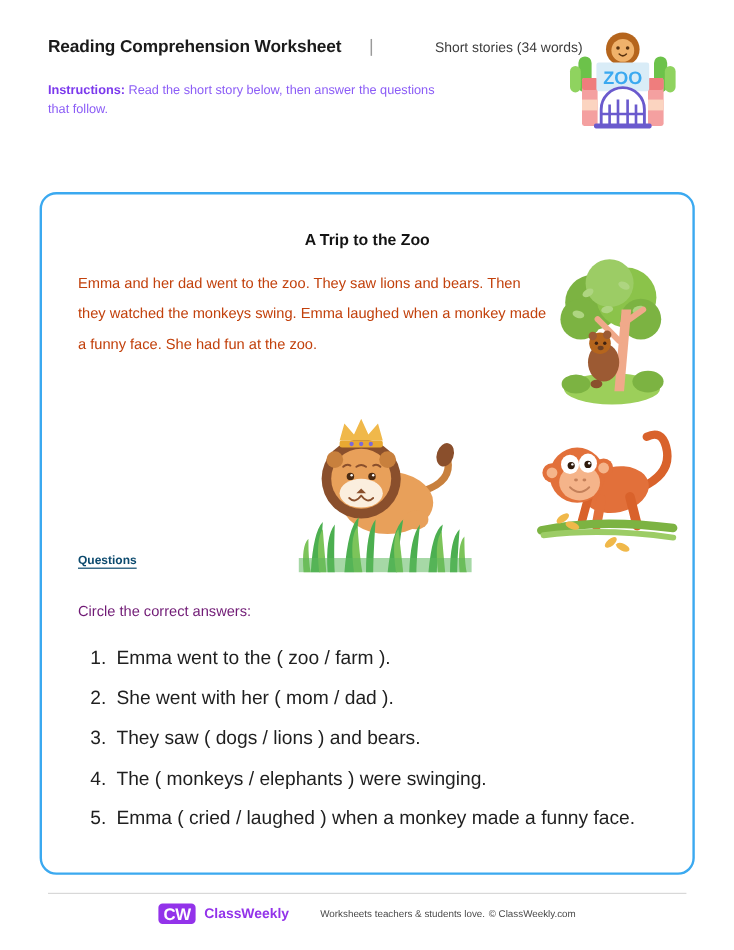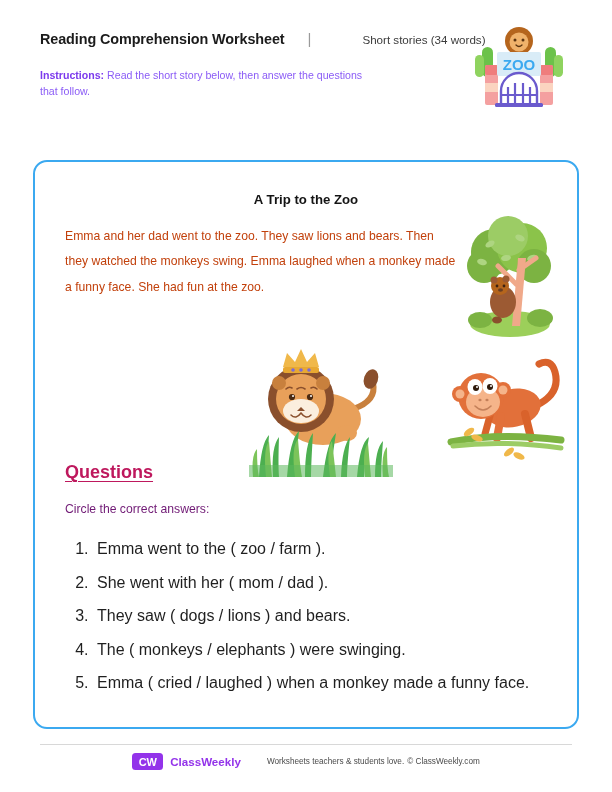--- a/index.html
+++ b/index.html
@@ -104,23 +104,23 @@
     width: 392px;
     font-size: 12.2px;
     line-height: 2.08;
     color: #c2410c;
   }
 
   .questions-heading {
     position: absolute;
     left: 30px;
     top: 300px;
-    font-size: 18px;
-    font-weight: bold;
-    color: #be185d;
+    font-size: 10px;
+    font-weight: bold;
+    color: #0c4a6e;
     text-decoration: underline;
     text-underline-offset: 3px;
   }
   .questions-prompt {
     position: absolute;
     left: 30px;
     top: 340px;
     font-size: 12.2px;
     color: #701a75;
   }
@@ -185,21 +185,21 @@
     display: flex;
     align-items: center;
     gap: 7px;
   }
   .brand-badge {
     width: 31px;
     height: 17px;
     border-radius: 3.5px;
     background: #9333ea;
     color: #ffffff;
-    font-size: 11px;
+    font-size: 14px;
     font-weight: bold;
     display: flex;
     align-items: center;
     justify-content: center;
     letter-spacing: -0.2px;
   }
   .brand-name {
     font-size: 11.6px;
     font-weight: bold;
     color: #9333ea;

